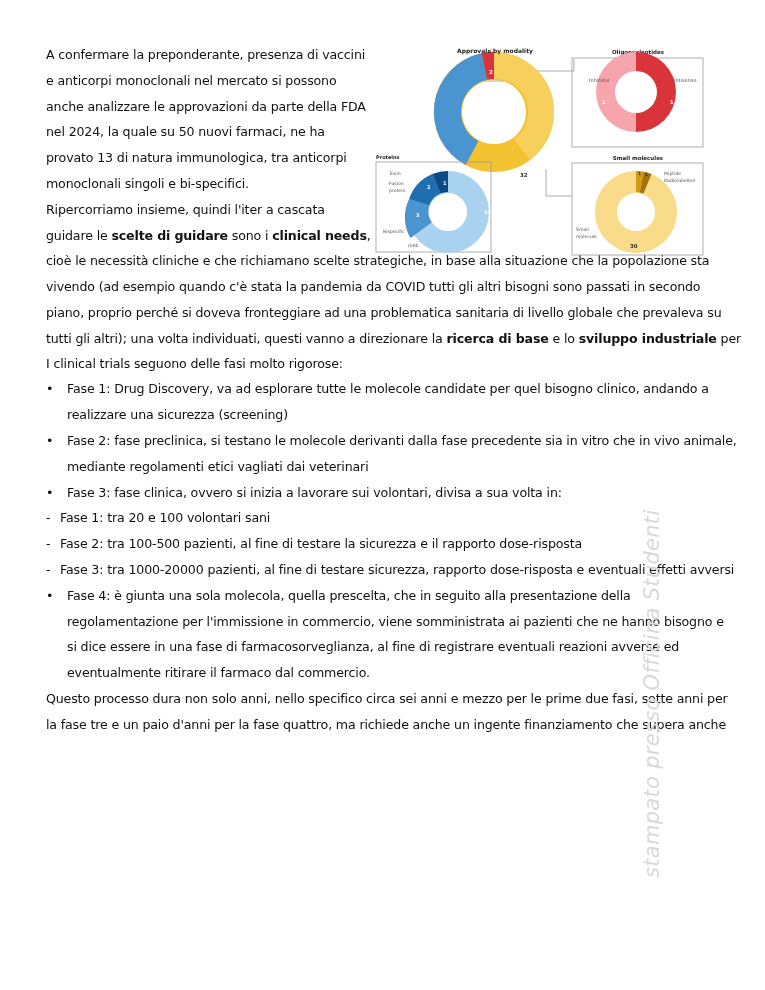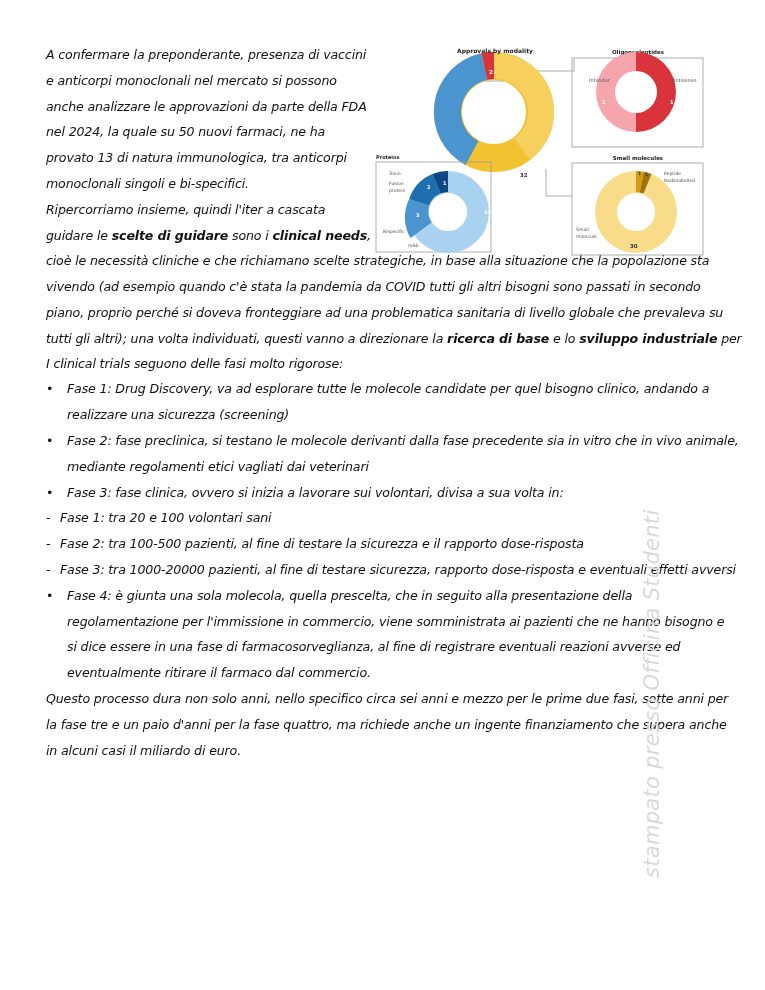--- a/index.html
+++ b/index.html
@@ -1,19 +1,19 @@
 <!DOCTYPE html>
 <html><head>
 <meta charset="utf-8">
 <style>
   html, body { margin:0; padding:0; background:#ffffff; }
   body { width:765px; height:990px; position:relative; overflow:hidden;
          font-family:"DejaVu Sans", sans-serif; color:#111; }
   .txt { position:absolute; left:46px; font-size:12.6px; line-height:25.8px; letter-spacing:-0.15px; white-space:nowrap; }
-  .line { height:25.8px;font-style:italic; }
+  .line { height:25.8px; }
   b { font-weight:bold; }
   .bullet-row { position:relative; padding-left:21px; }
   .bullet-row .mark { position:absolute; left:0; top:0; width:12px; text-align:left; }
   .dash-row { position:relative; padding-left:14px; }
   .dash-row .mark { position:absolute; left:0; }
   #figure { position:absolute; left:374px; top:44px; width:356px; height:216px; }
   .watermark { position:absolute; left:640px; top:878px; transform-origin:0 0; transform:rotate(-90deg);
                font-size:21px; font-style:italic; color:#d8d8d8; white-space:nowrap; letter-spacing:0.3px; }
   svg text { font-family:"DejaVu Sans", sans-serif; }
 </style>
@@ -43,21 +43,20 @@
   <div class="line dash-row"><span class="mark">-</span><span>Fase 1: tra 20 e 100 volontari sani</span></div>
   <div class="line dash-row"><span class="mark">-</span><span>Fase 2: tra 100-500 pazienti, al fine di testare la sicurezza e il rapporto dose-risposta</span></div>
   <div class="line dash-row"><span class="mark">-</span><span>Fase 3: tra 1000-20000 pazienti, al fine di testare sicurezza, rapporto dose-risposta e eventuali effetti avversi</span></div>
   <div class="line bullet-row"><span class="mark">•</span><span>Fase 4: è giunta una sola molecola, quella prescelta, che in seguito alla presentazione della</span></div>
   <div class="line bullet-row"><span>regolamentazione per l'immissione in commercio, viene somministrata ai pazienti che ne hanno bisogno e</span></div>
   <div class="line bullet-row"><span>si dice essere in una fase di farmacosorveglianza, al fine di registrare eventuali reazioni avverse ed</span></div>
   <div class="line bullet-row"><span>eventualmente ritirare il farmaco dal commercio.</span></div>
 
   <div class="line">Questo processo dura non solo anni, nello specifico circa sei anni e mezzo per le prime due fasi, sette anni per</div>
   <div class="line">la fase tre e un paio d'anni per la fase quattro, ma richiede anche un ingente finanziamento che supera anche</div>
-  <div class="line">in alcuni casi il miliardo di euro.</div>
 </div>
 
 <svg id="figure" viewBox="0 0 356 216" xmlns="http://www.w3.org/2000/svg">
 
   <g stroke="#8a8a8a" stroke-width="0.7" fill="none">
     <polyline points="69,37 130,37"></polyline>
     <polyline points="71,68 71,80"></polyline>
     <polyline points="142,27 200,27 200,15"></polyline>
     <polyline points="172,125 172,152 198,152"></polyline>
   </g>

